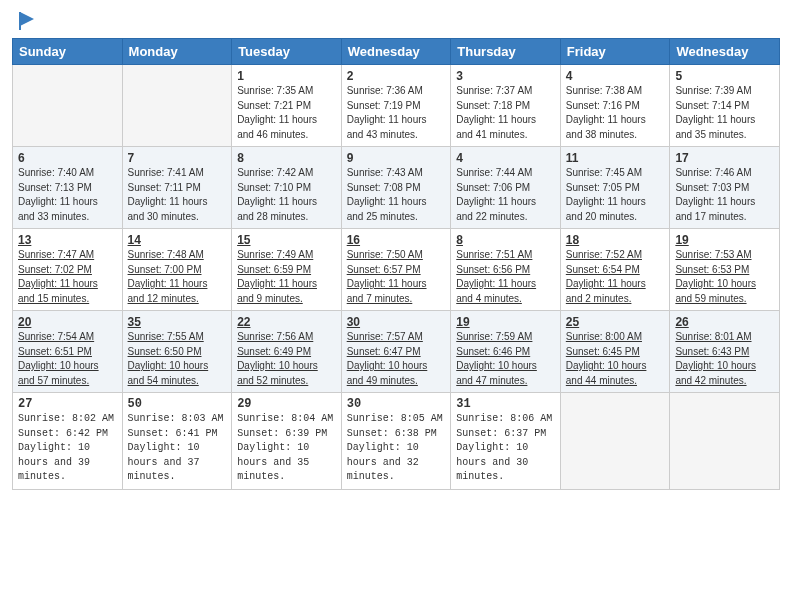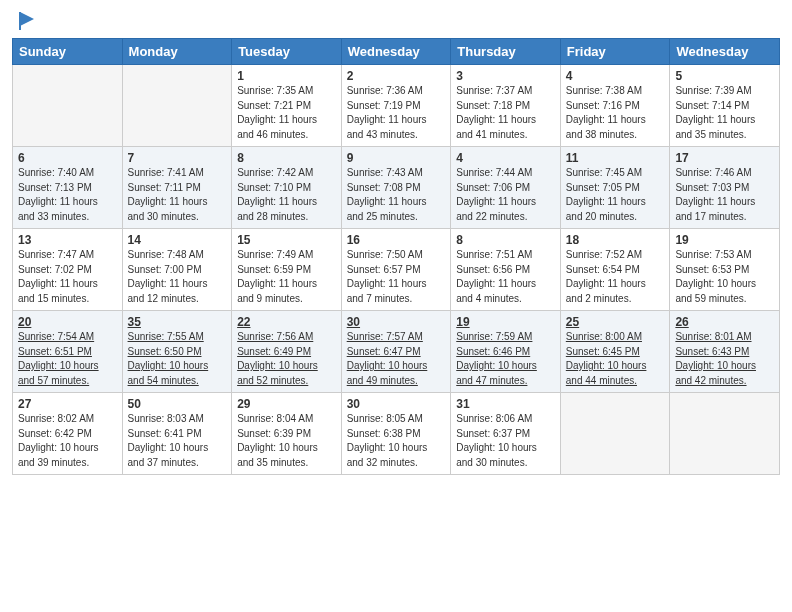--- a/index.html
+++ b/index.html
@@ -90,23 +90,23 @@
       margin-bottom: 1px;
     }
     .day-info {
       line-height: 1.45;
       font-size: 10px;
       color: #333;
     }
     
     .row-1 td:not(.empty) { background: #fff; }
     .row-2 td:not(.empty) { background: #eef2f7; }
-    .row-3 td:not(.empty) { background: #fff; }
+    .row-3 td:not(.empty) { background: #fff; text-decoration: underline; }
     .row-4 td:not(.empty) { background: #eef2f7; text-decoration: underline; }
-    .row-5 td:not(.empty) { background: #fff; }
+    .row-5 td:not(.empty) { background: #fff; font-family: Liberation Mono, monospace; }
   </style>
 </head>
 <body>
 
 <div class="container">
   <div class="header">
     <div class="logo">
       <div>
         <div style="display:flex;align-items:center;gap:2px;">
           <span class="logo-text logo-general"></span>

